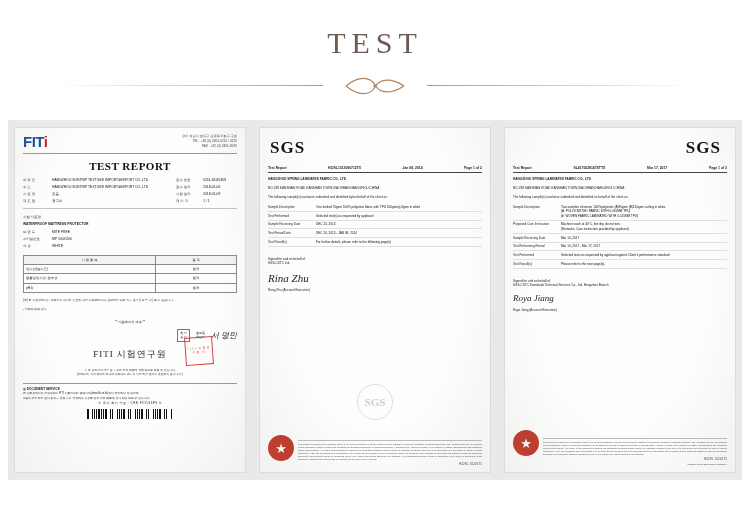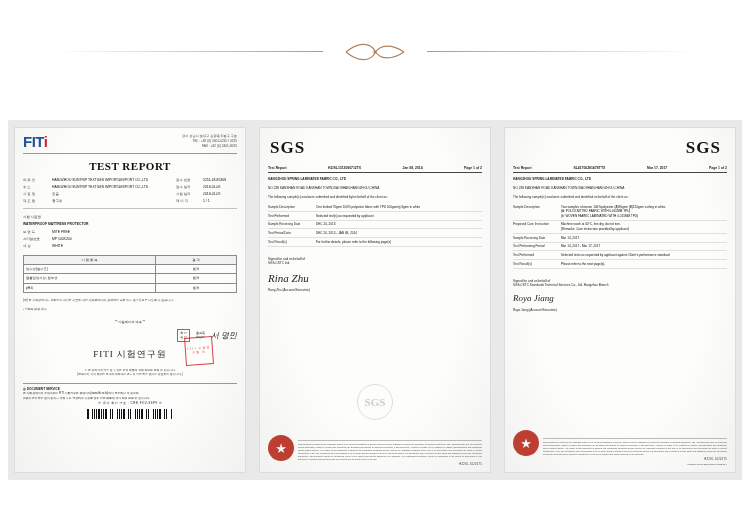--- a/index.html
+++ b/index.html
@@ -383,20 +383,21 @@
     font-size: 2.6px;
     text-align: right;
     margin-top: 2px;
     letter-spacing: 0.3px;
   }
 </style>
 </head>
 <body>
 
 <div class="header">
+  <div class="header-title">TEST</div>
   <div class="divider">
     <div class="line-left"></div>
     <div class="line-right"></div>
     <div class="ornament">
       <svg width="70" height="24" viewBox="0 0 70 24">
         <path d="M6 12 C 18 2, 30 2, 35 11 C 40 20, 52 20, 64 12" fill="none" stroke="#b08463" stroke-width="1.2"></path>
         <path d="M6 12 C 18 22, 30 22, 35 13 C 40 4, 52 4, 64 12" fill="none" stroke="#b08463" stroke-width="1.2"></path>
         <circle cx="35" cy="12" r="1.6" fill="#b08463"></circle>
       </svg>
     </div>

